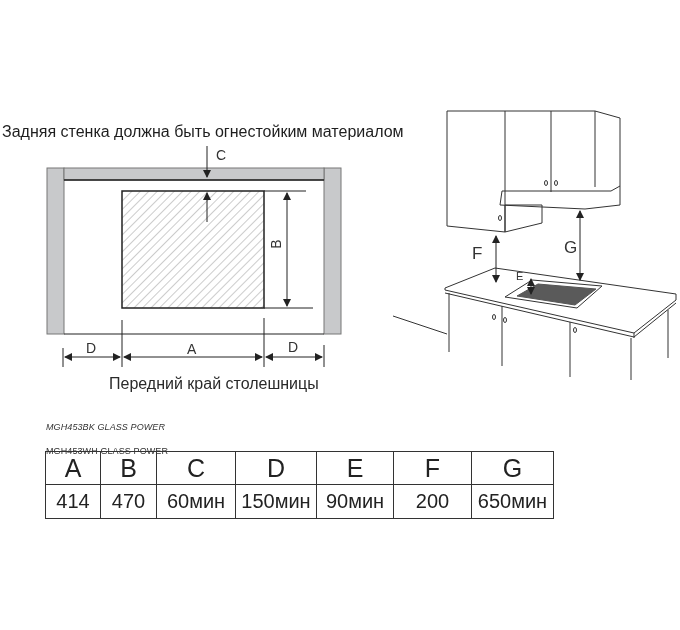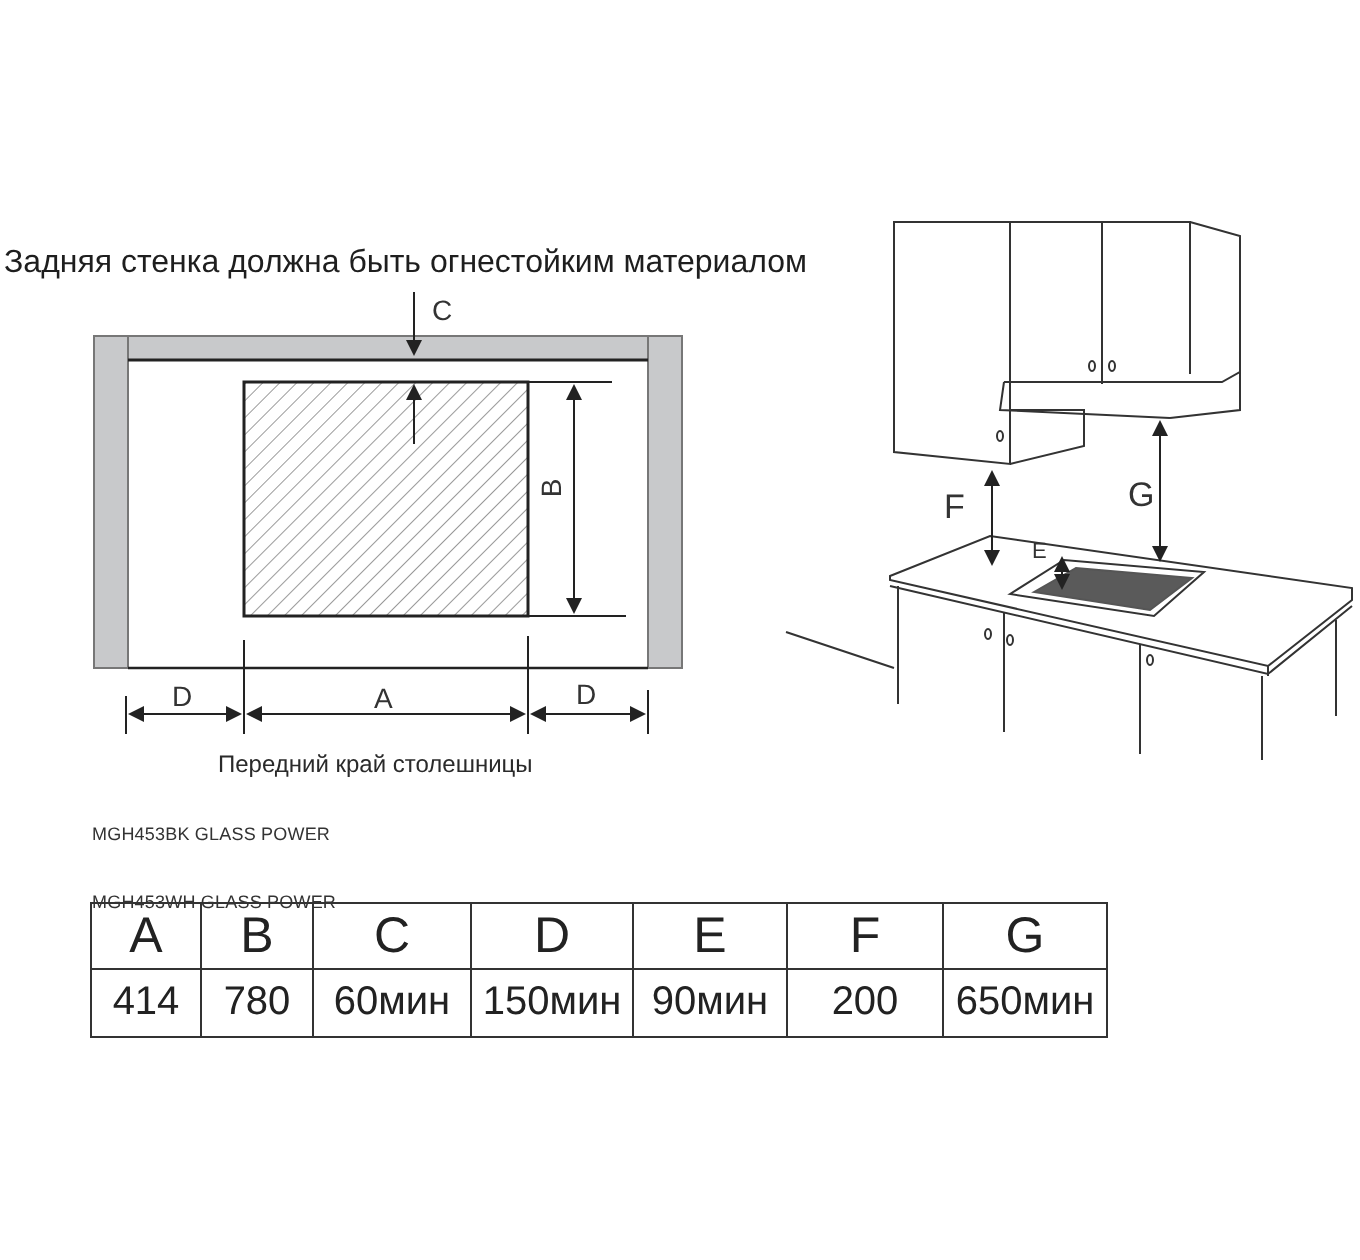--- a/index.html
+++ b/index.html
@@ -1,19 +1,19 @@
 <!DOCTYPE html>
 <html><head>
 <meta charset="utf-8">
 <style>
   html, body { margin:0; padding:0; background:#ffffff; }
   body { width:680px; height:630px; position:relative; overflow:hidden; font-family:"Liberation Sans", sans-serif; color:#222; }
   .abs { position:absolute; }
   #top-caption { left:2px; top:123px; font-size:16px; color:#1e1e1e; white-space:nowrap; }
-  #bottom-caption { left:109px; top:375px; font-size:12px; color:#2a2a2a; white-space:nowrap; }
+  #bottom-caption { left:109px; top:375px; font-size:16px; color:#2a2a2a; white-space:nowrap; }
   .lbl { font-size:14px; color:#333; }
   .model { font-size:9px; color:#333; letter-spacing:0.1px; left:46px; white-space:nowrap; }
   table.dims { position:absolute; left:45px; top:451px; border-collapse:collapse; }
   table.dims td { border:1px solid #333; text-align:center; padding:0; color:#222; }
   table.dims tr.hdr td { height:32px; font-size:25px; }
   table.dims tr.val td { height:33px; font-size:20px; }
   svg { position:absolute; left:0; top:0; }
 </style>
 </head>
 <body>
@@ -117,37 +117,37 @@
 <div class="abs lbl" style="left:271px;top:236px;transform:rotate(-90deg);transform-origin:center;">B</div>
 <div class="abs lbl" style="left:86px;top:340px;">D</div>
 <div class="abs lbl" style="left:187px;top:341px;">A</div>
 <div class="abs lbl" style="left:288px;top:339px;">D</div>
 <div id="bottom-caption" class="abs">Передний край столешницы</div>
 
 <div class="abs lbl" style="left:472px;top:244px;font-size:17px;">F</div>
 <div class="abs lbl" style="left:564px;top:238px;font-size:17px;">G</div>
 <div class="abs lbl" style="left:516px;top:270px;font-size:11px;">E</div>
 
-<div class="abs model" style="top:412px;">MGH453BK GLASS POWER</div>
+<div class="abs model" style="top:422px;font-style:italic;">MGH453BK GLASS POWER</div>
 <div class="abs model" style="top:436px;margin-top:10px;">MGH453WH GLASS POWER</div>
 
 <table class="dims">
   <tbody>
       <tr class="hdr">
     <td style="width:54px;">A</td>
     <td style="width:55px;">B</td>
     <td style="width:78px;">C</td>
     <td style="width:80px;">D</td>
     <td style="width:76px;">E</td>
     <td style="width:77px;">F</td>
     <td style="width:81px;">G</td>
   </tr>
   <tr class="val">
     <td>414</td>
-    <td>780</td>
+    <td>470</td>
     <td>60мин</td>
     <td>150мин</td>
     <td>90мин</td>
     <td>200</td>
     <td>650мин</td>
   </tr>
 </tbody>
   </table>
 
 </body></html>

